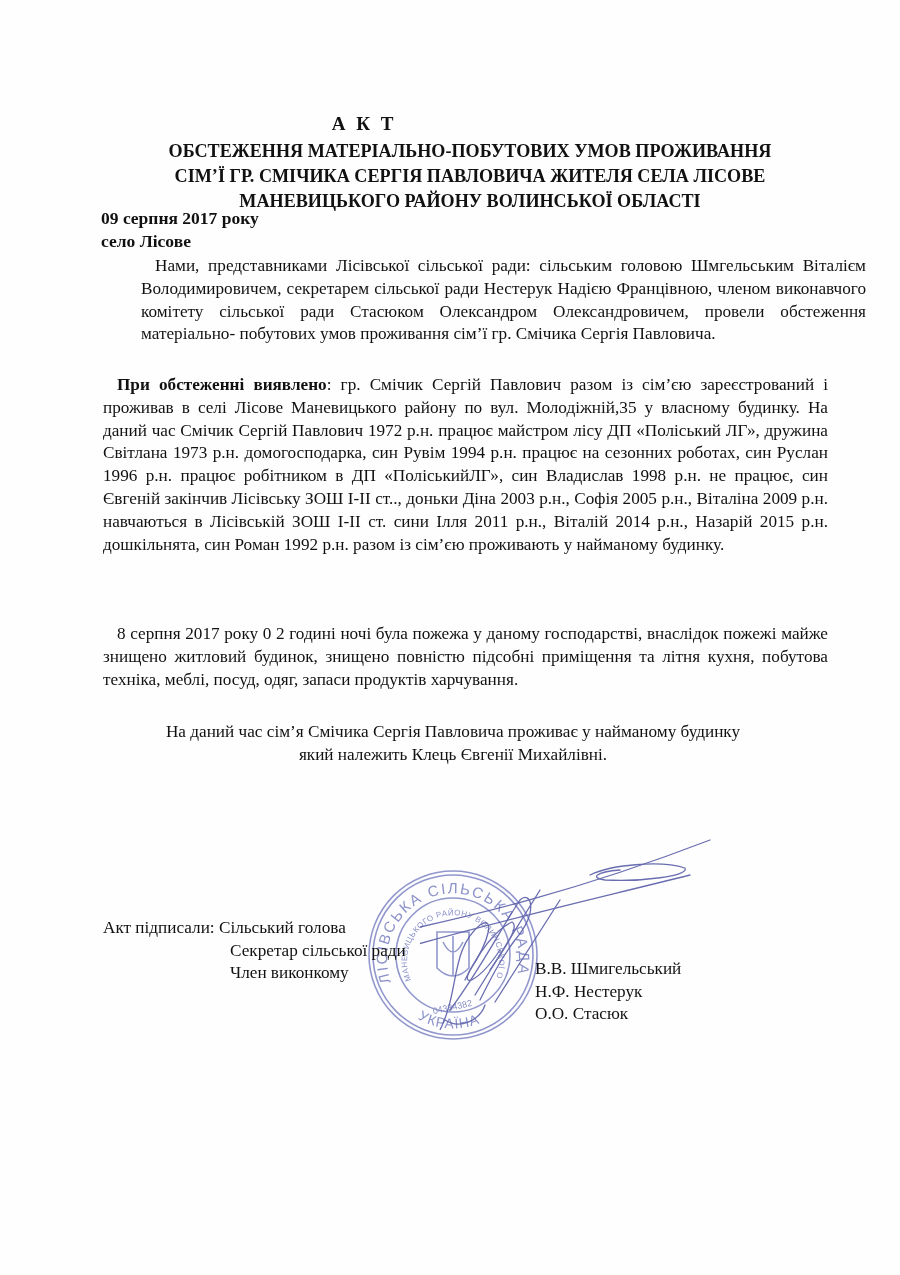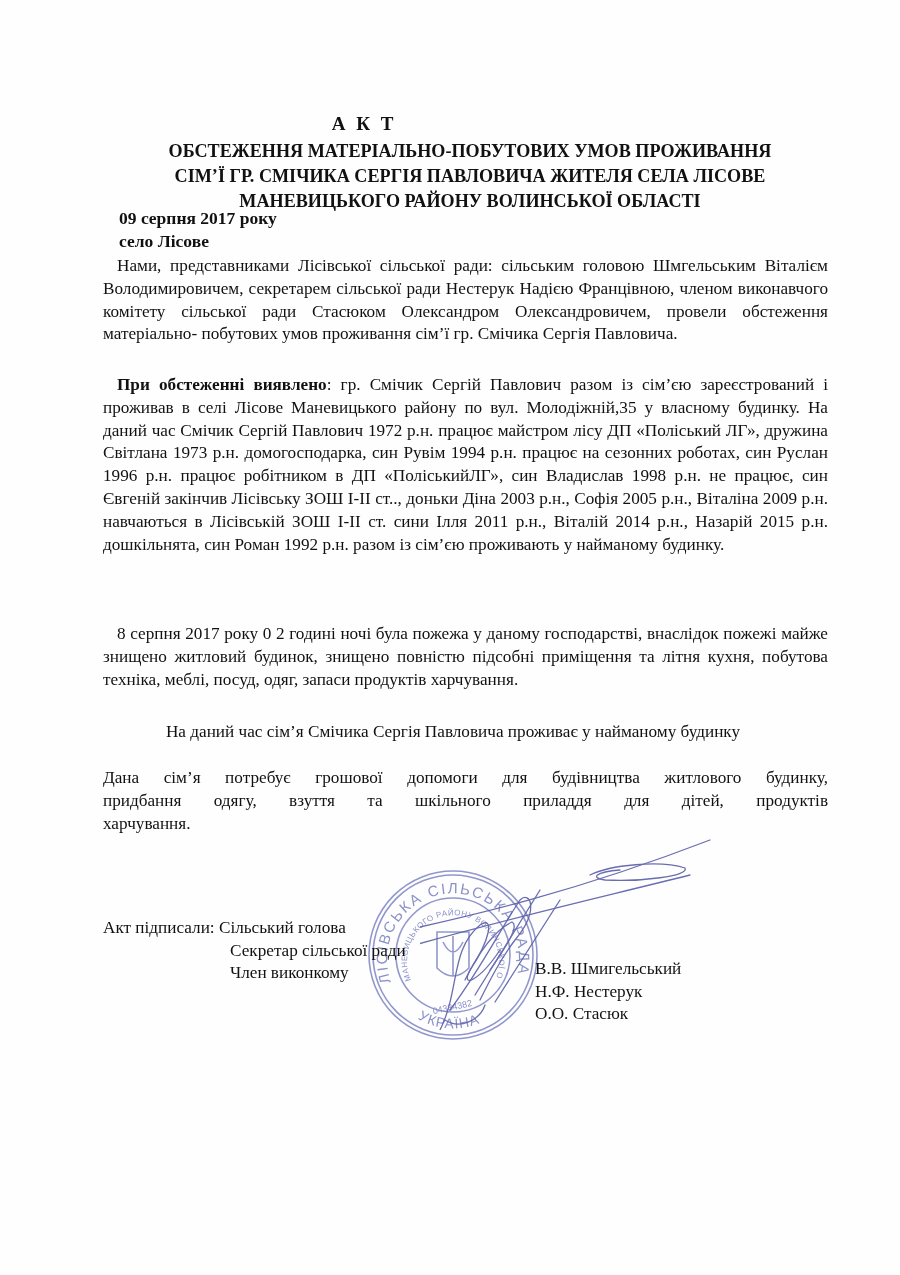--- a/index.html
+++ b/index.html
@@ -10,29 +10,29 @@
   .page { position: absolute; left: 0; top: 0; width: 900px; height: 1275px; background: #fefefe; }
   .title {
     position: absolute; left: 0; width: 728px; top: 113px; text-align: center;
     font-weight: bold; font-size: 19px; letter-spacing: 3px;
   }
   .heading {
     position: absolute; left: 100px; width: 740px; top: 138px; text-align: center;
     font-weight: bold; font-size: 19.5px; line-height: 25px; transform: scaleX(0.93); transform-origin: center top;
   }
   .heading div { white-space: nowrap; }
-  .meta { position: absolute; left: 119px; font-weight: bold; font-size: 17.5px; }
+  .meta { position: absolute; left: 101px; font-weight: bold; font-size: 17.5px; }
   .meta.date { top: 208px; }
   .meta.place { top: 231px; }
   .body {
     position: absolute; left: 103px; width: 725px; font-size: 17.2px; line-height: 22.8px; text-align: justify;
   }
   .body p { margin: 0; }
   .indent { text-indent: 14px; }
-  .p1 { top: 255px; }
+  .p1 { top: 255px; margin-left: 38px; }
   .p2 { top: 374px; }
   .p3 { top: 623px; }
   .p4 { top: 721px; width: 700px; text-align: center; }
   .p5 { top: 767px; }
   .p4 span, .p5 span { display: block; }
   .b { font-weight: bold; }
   .signs { position: absolute; left: 103px; top: 917px; font-size: 17.2px; line-height: 22.5px; }
   .sig-row { position: relative; height: 22.5px; }
   .sig-label { position: absolute; white-space: nowrap; }
   .sig-name { position: absolute; left: 432px; white-space: nowrap; margin-top: 41px; }
@@ -62,27 +62,23 @@
   <div class="body p2">
     <p class="indent"><span class="b">При обстеженні виявлено</span><span>: гр. Смічик Сергій Павлович разом із сім’єю зареєстрований і проживав в селі Лісове Маневицького району  по вул. Молодіжній,35 у власному будинку.  На даний час Смічик Сергій Павлович 1972  р.н. працює майстром лісу ДП «Поліський ЛГ», дружина Світлана 1973 р.н. домогосподарка,  син Рувім 1994 р.н. працює на сезонних роботах, син Руслан  1996 р.н. працює робітником в ДП «ПоліськийЛГ», син Владислав 1998 р.н. не працює, син Євгеній закінчив Лісівську ЗОШ І-ІІ ст.., доньки Діна 2003 р.н., Софія 2005 р.н., Віталіна 2009 р.н. навчаються в Лісівській ЗОШ І-ІІ ст. сини Ілля 2011 р.н., Віталій 2014 р.н., Назарій 2015 р.н. дошкільнята, син Роман 1992 р.н. разом із сім’єю проживають у найманому будинку.</span></p>
   </div>
 
   <div class="body p3">
     <p class="indent">8 серпня 2017 року 0 2 годині ночі була пожежа  у даному господарстві, внаслідок пожежі  майже знищено житловий будинок, знищено повністю підсобні приміщення та літня кухня, побутова техніка, меблі, посуд, одяг, запаси продуктів харчування.</p>
   </div>
 
   <div class="body p4">
     <span>На даний час сім’я Смічика Сергія Павловича проживає у найманому будинку</span>
+    <span>який належить Клець Євгенії Михайлівні.</span>
   </div>
 
-  <div class="body p5">
-    <span style="text-align:justify;text-align-last:justify;">Дана сім’я потребує грошової допомоги для будівництва житлового будинку,</span>
-    <span style="text-align:justify;text-align-last:justify;">придбання одягу, взуття та шкільного приладдя  для дітей, продуктів</span>
-    <span>харчування.</span>
-  </div>
 
   <svg class="stamp" viewBox="0 0 180 186">
     <defs>
       <path id="outerArc" d="M 28 120 A 66 66 0 1 1 152 120" fill="none"></path>
       <path id="innerArc" d="M 48 118 A 46 46 0 1 1 132 118" fill="none"></path>
       <path id="bottomArc" d="M 45 150 A 70 70 0 0 0 135 150" fill="none"></path>
     </defs>
     <g fill="none" stroke="#7f86c4" stroke-width="1.6" opacity="0.85">
       <circle cx="90" cy="93" r="84"></circle>
       <circle cx="90" cy="93" r="80"></circle>

